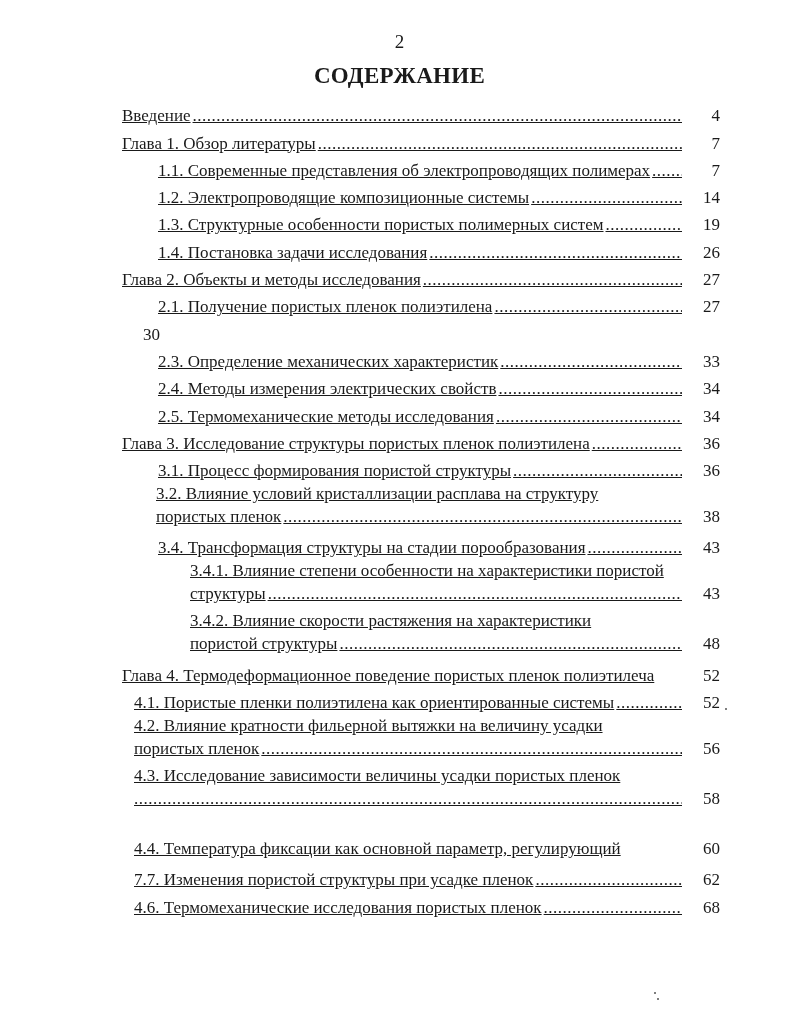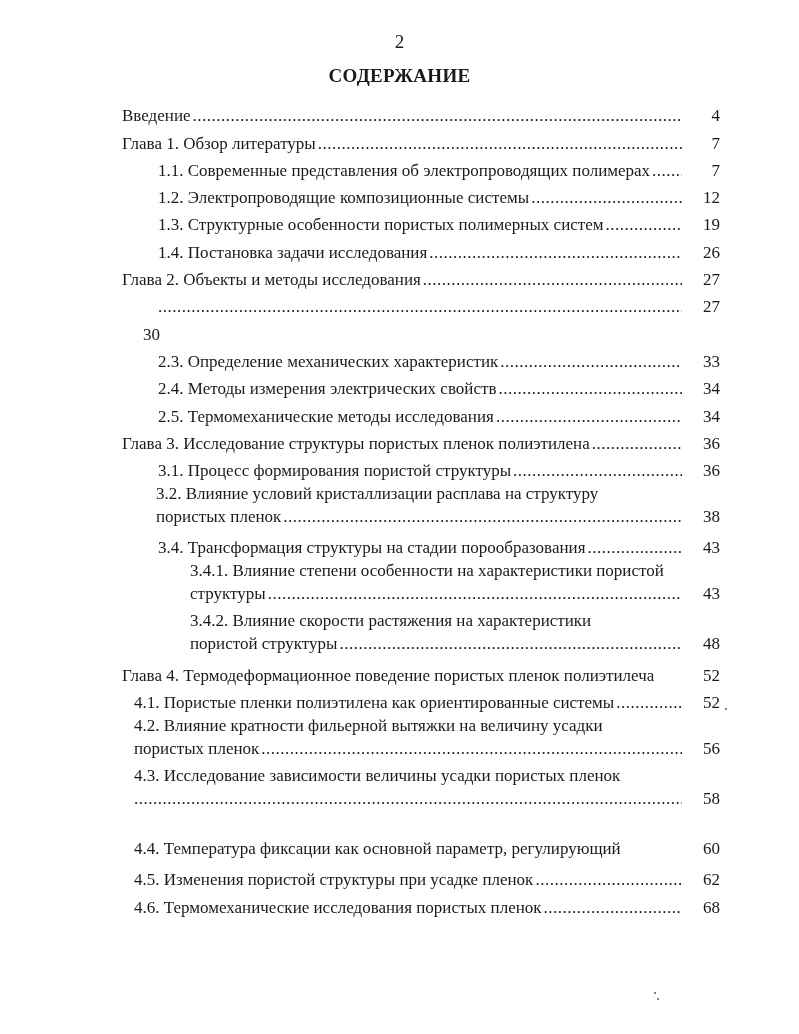--- a/index.html
+++ b/index.html
@@ -23,21 +23,21 @@
       text-align: center;
       font-size: 19px;
       line-height: 24px;
     }
     .toc-title {
       position: absolute;
       top: 63px;
       left: 0;
       width: 799px;
       text-align: center;
-      font-size: 19px;
+      font-size: 23px;
       font-weight: bold;
       letter-spacing: 0.3px;
       line-height: 26px;
     }
     .toc {
       position: absolute;
       top: 100px;
       left: 122px;
       width: 598px;
     }
@@ -45,20 +45,21 @@
       display: flex;
       align-items: flex-end;
       font-size: 17px;
       line-height: 23px;
     }
     .toc-row .entry {
       flex: 1;
       position: relative;
       overflow: hidden;
       white-space: nowrap;
+      text-decoration: underline;
     }
     .toc-row.multi .entry {
       white-space: normal;
     }
     .toc-row .entry .text {
       background: #fff;
       padding-right: 2px;
     }
     .toc-row .entry .leader::after {
       content: "....................................................................................................................................................................................................................................................";
@@ -107,40 +108,40 @@
     <div class="page">7</div>
   </div>
 
   <div class="toc-row single lvl1">
     <div class="entry"><span class="text">1.1. Современные представления об электропроводящих полимерах</span><span class="leader"></span></div>
     <div class="page">7</div>
   </div>
 
   <div class="toc-row single lvl1">
     <div class="entry"><span class="text">1.2. Электропроводящие композиционные системы</span><span class="leader"></span></div>
-    <div class="page">12</div>
+    <div class="page">14</div>
   </div>
 
   <div class="toc-row single lvl1">
     <div class="entry"><span class="text">1.3. Структурные особенности пористых полимерных систем</span><span class="leader"></span></div>
     <div class="page">19</div>
   </div>
 
   <div class="toc-row single lvl1">
     <div class="entry"><span class="text">1.4. Постановка задачи исследования</span><span class="leader"></span></div>
     <div class="page">26</div>
   </div>
 
   <div class="toc-row single lvl0">
     <div class="entry"><span class="text">Глава 2. Объекты и методы исследования</span><span class="leader"></span></div>
     <div class="page">27</div>
   </div>
 
   <div class="toc-row single lvl1">
-    <div class="entry"><span class="leader"></span></div>
+    <div class="entry"><span class="text">2.1. Получение пористых пленок полиэтилена</span><span class="leader"></span></div>
     <div class="page">27</div>
   </div>
 
   <div class="toc-row single lvl1">
     <div class="page">30</div>
   </div>
 
   <div class="toc-row single lvl1">
     <div class="entry"><span class="text">2.3. Определение механических характеристик</span><span class="leader"></span></div>
     <div class="page">33</div>
@@ -223,21 +224,21 @@
   </div>
 
   <div class="toc-row multi lvl1b-multi">
     <div class="entry">
       <span class="line1">4.4. Температура фиксации как основной параметр, регулирующий</span>
     </div>
     <div class="page">60</div>
   </div>
 
   <div class="toc-row single lvl1b">
-    <div class="entry"><span class="text">4.5. Изменения пористой структуры при усадке пленок</span><span class="leader"></span></div>
+    <div class="entry"><span class="text">7.7. Изменения пористой структуры при усадке пленок</span><span class="leader"></span></div>
     <div class="page">62</div>
   </div>
 
   <div class="toc-row single lvl1b">
     <div class="entry"><span class="text">4.6. Термомеханические исследования пористых пленок</span><span class="leader"></span></div>
     <div class="page">68</div>
   </div>
 
 </div>
 

